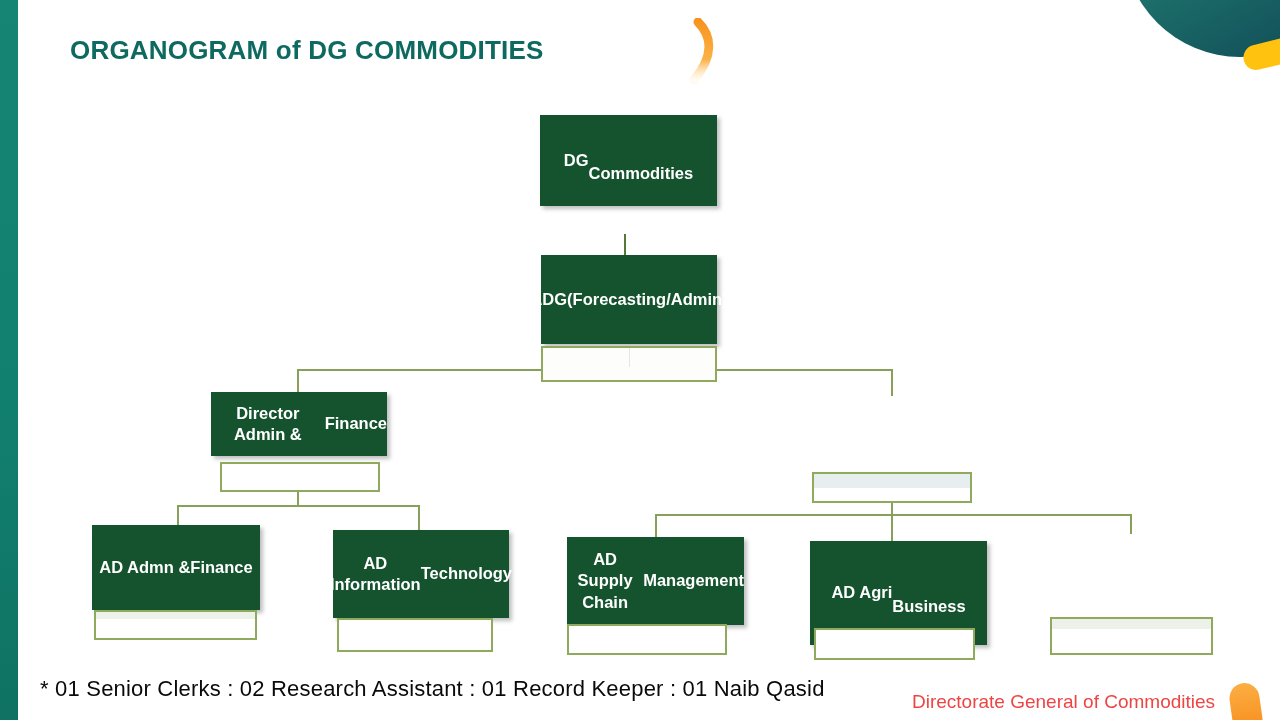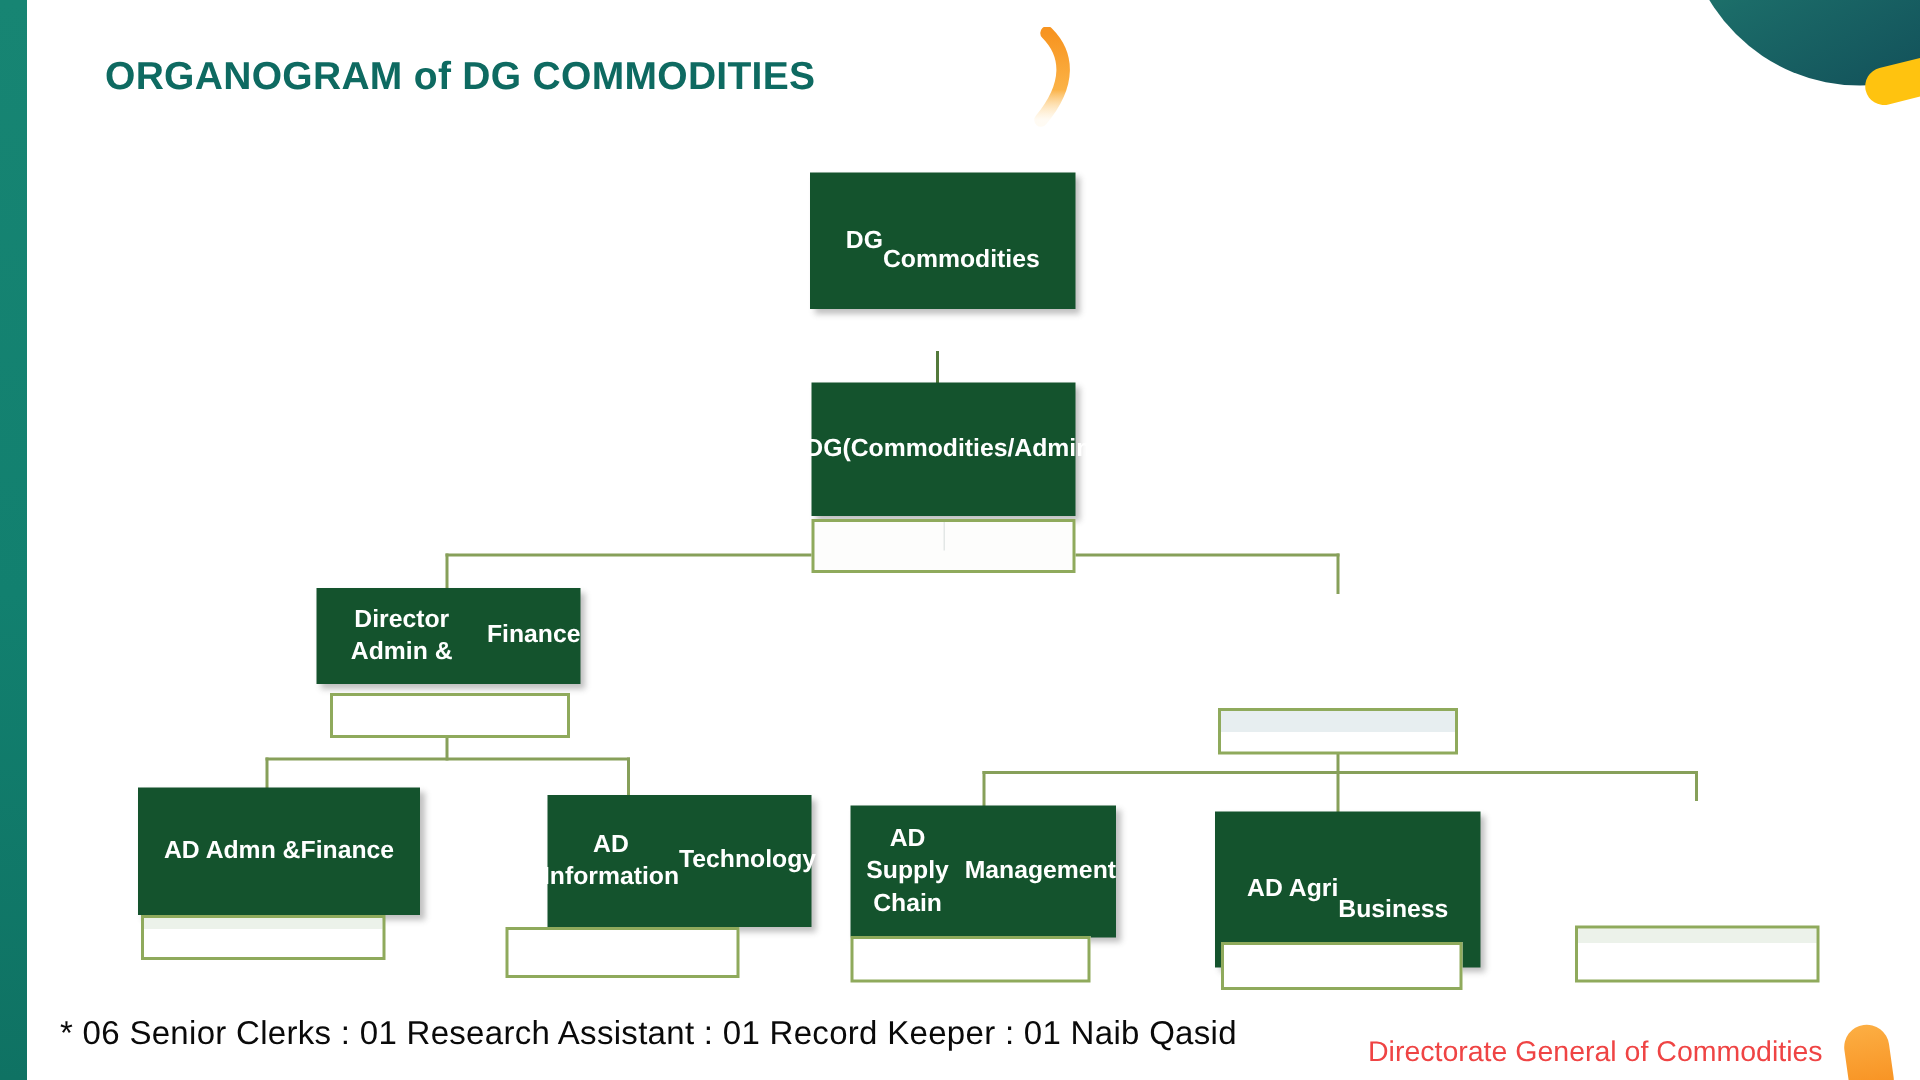--- a/index.html
+++ b/index.html
@@ -69,36 +69,36 @@
   <div class="vl" style="left:891px;top:514px;height:28px;"></div>
   <div class="vl" style="left:1130px;top:514px;height:20px;"></div>
 
   <div class="node gap" style="left:540px;top:115px;width:177px;height:91px;">
     <span class="nl">DG</span>
     <span class="nl">Commodities</span>
   </div>
 
   <div class="node" style="left:541px;top:255px;width:176px;height:89px;">
     <span class="nl">ADG</span>
-    <span class="nl">(Commodities</span>
+    <span class="nl">(Forecasting</span>
     <span class="nl">/Admin)</span>
   </div>
 
   <div class="node" style="left:211px;top:392px;width:176px;height:64px;">
     <span class="nl">Director Admin &amp;</span>
     <span class="nl">Finance</span>
   </div>
 
 
-  <div class="node" style="left:92px;top:525px;width:188px;height:85px;">
+  <div class="node" style="left:92px;top:525px;width:168px;height:85px;">
     <span class="nl">AD Admn &amp;</span>
     <span class="nl">Finance</span>
   </div>
 
-  <div class="node" style="left:333px;top:530px;width:176px;height:88px;margin-left:32px;">
+  <div class="node" style="left:333px;top:530px;width:176px;height:88px;">
     <span class="nl">AD Information</span>
     <span class="nl">Technology</span>
   </div>
 
   <div class="node" style="left:567px;top:537px;width:177px;height:88px;">
     <span class="nl">AD Supply Chain</span>
     <span class="nl">Management</span>
   </div>
 
   <div class="node gap" style="left:810px;top:541px;width:177px;height:104px;">
@@ -109,17 +109,17 @@
 
   <div class="cell split" style="left:541px;top:346px;width:176px;height:36px;"></div>
   <div class="cell" style="left:220px;top:462px;width:160px;height:30px;"></div>
   <div class="cell halffill" style="left:812px;top:472px;width:160px;height:31px;"></div>
   <div class="cell topfill" style="left:94px;top:610px;width:163px;height:30px;"></div>
   <div class="cell" style="left:337px;top:618px;width:156px;height:34px;"></div>
   <div class="cell" style="left:567px;top:624px;width:160px;height:31px;"></div>
   <div class="cell" style="left:814px;top:628px;width:161px;height:32px;"></div>
   <div class="cell topfill" style="left:1050px;top:617px;width:163px;height:38px;"></div>
 
-  <div class="footnote">* 06 Senior Clerks : 01 Research Assistant : 01 Record Keeper : 01 Naib Qasid</div>
+  <div class="footnote">* 01 Senior Clerks : 02 Research Assistant : 01 Record Keeper : 01 Naib Qasid</div>
   <div class="footer-caption">Directorate General of Commodities</div>
   <div class="footer-pill"></div>
 
 </div>
 
 </body></html>

